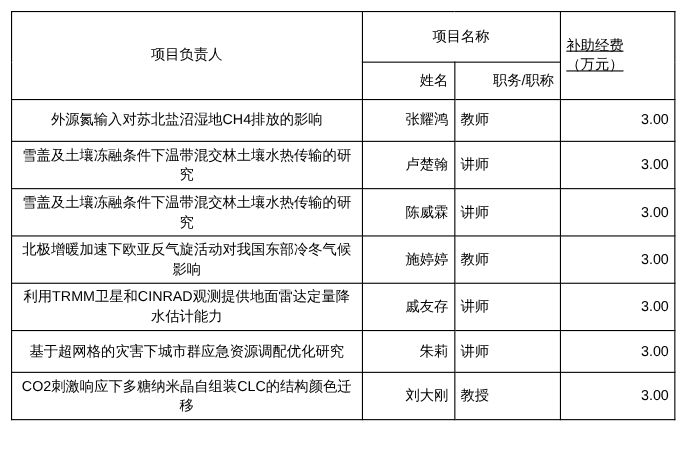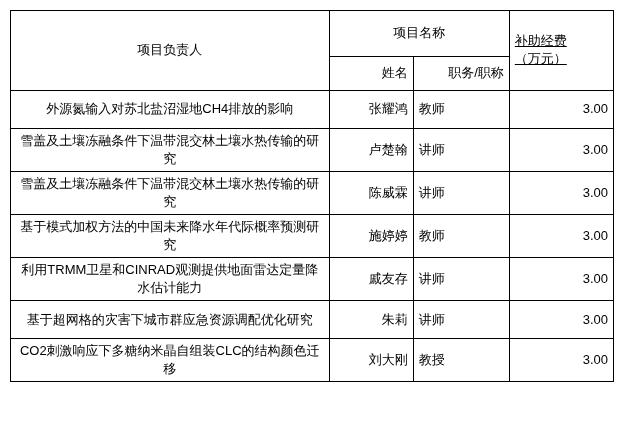--- a/index.html
+++ b/index.html
@@ -114,21 +114,21 @@
         <td class="cell-title">讲师</td>
         <td class="cell-fund">3.00</td>
       </tr>
       <tr class="body-row">
         <td class="cell-project">雪盖及土壤冻融条件下温带混交林土壤水热传输的研究</td>
         <td class="cell-person">陈威霖</td>
         <td class="cell-title">讲师</td>
         <td class="cell-fund">3.00</td>
       </tr>
       <tr class="body-row">
-        <td class="cell-project">基于模式加权方法的中国未来降水年代际概率预测研究</td>
+        <td class="cell-project">北极增暖加速下欧亚反气旋活动对我国东部冷冬气候影响</td>
         <td class="cell-person">施婷婷</td>
         <td class="cell-title">教师</td>
         <td class="cell-fund">3.00</td>
       </tr>
       <tr class="body-row">
         <td class="cell-project">利用TRMM卫星和CINRAD观测提供地面雷达定量降水估计能力</td>
         <td class="cell-person">戚友存</td>
         <td class="cell-title">讲师</td>
         <td class="cell-fund">3.00</td>
       </tr>

